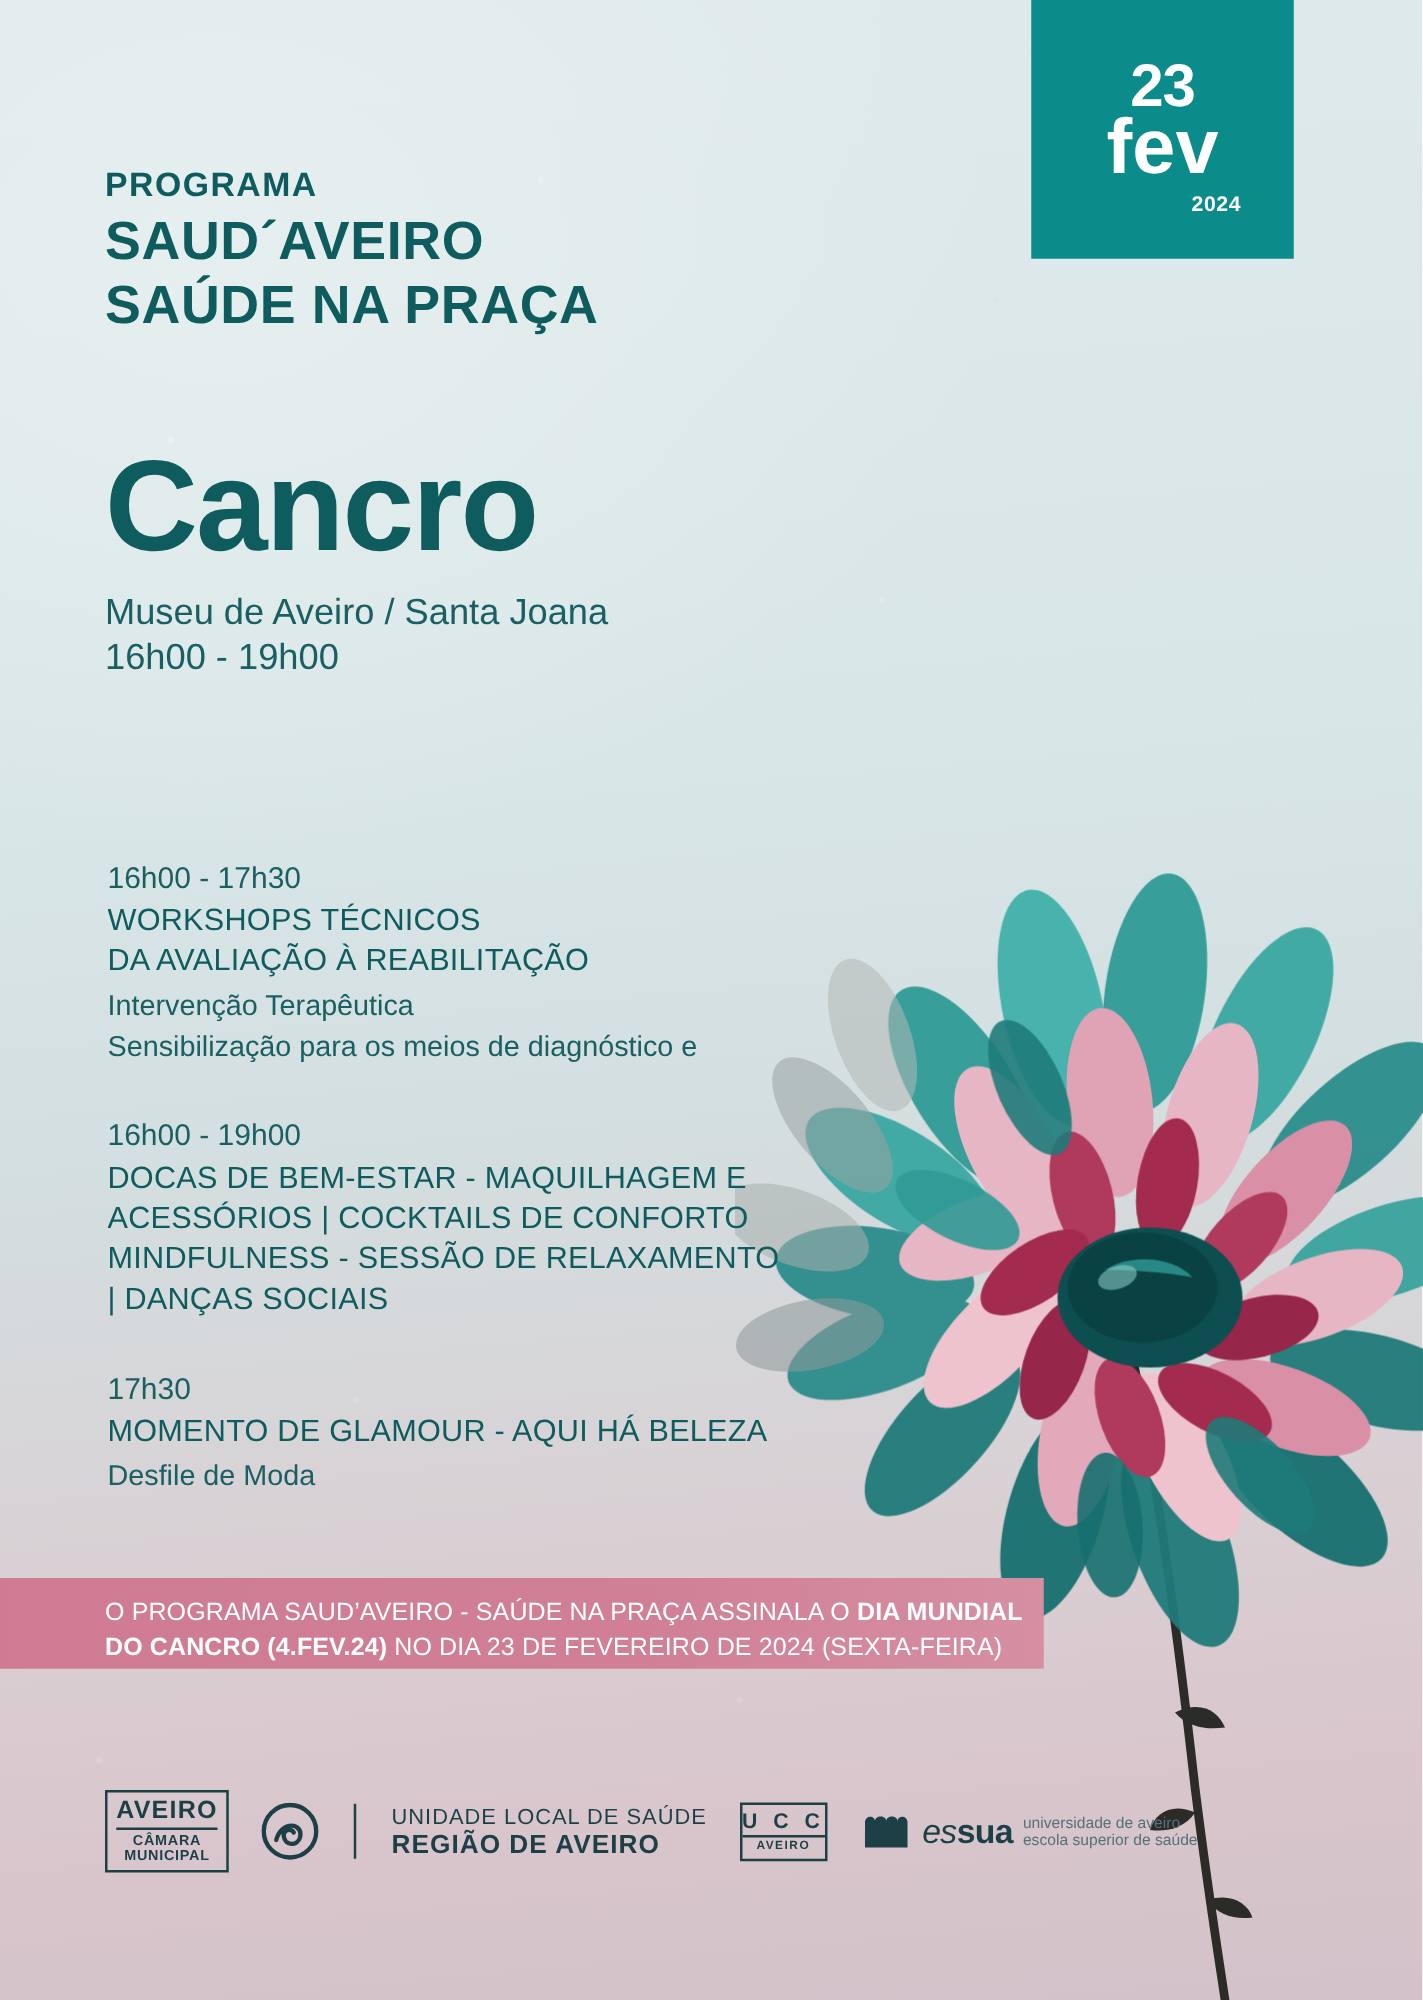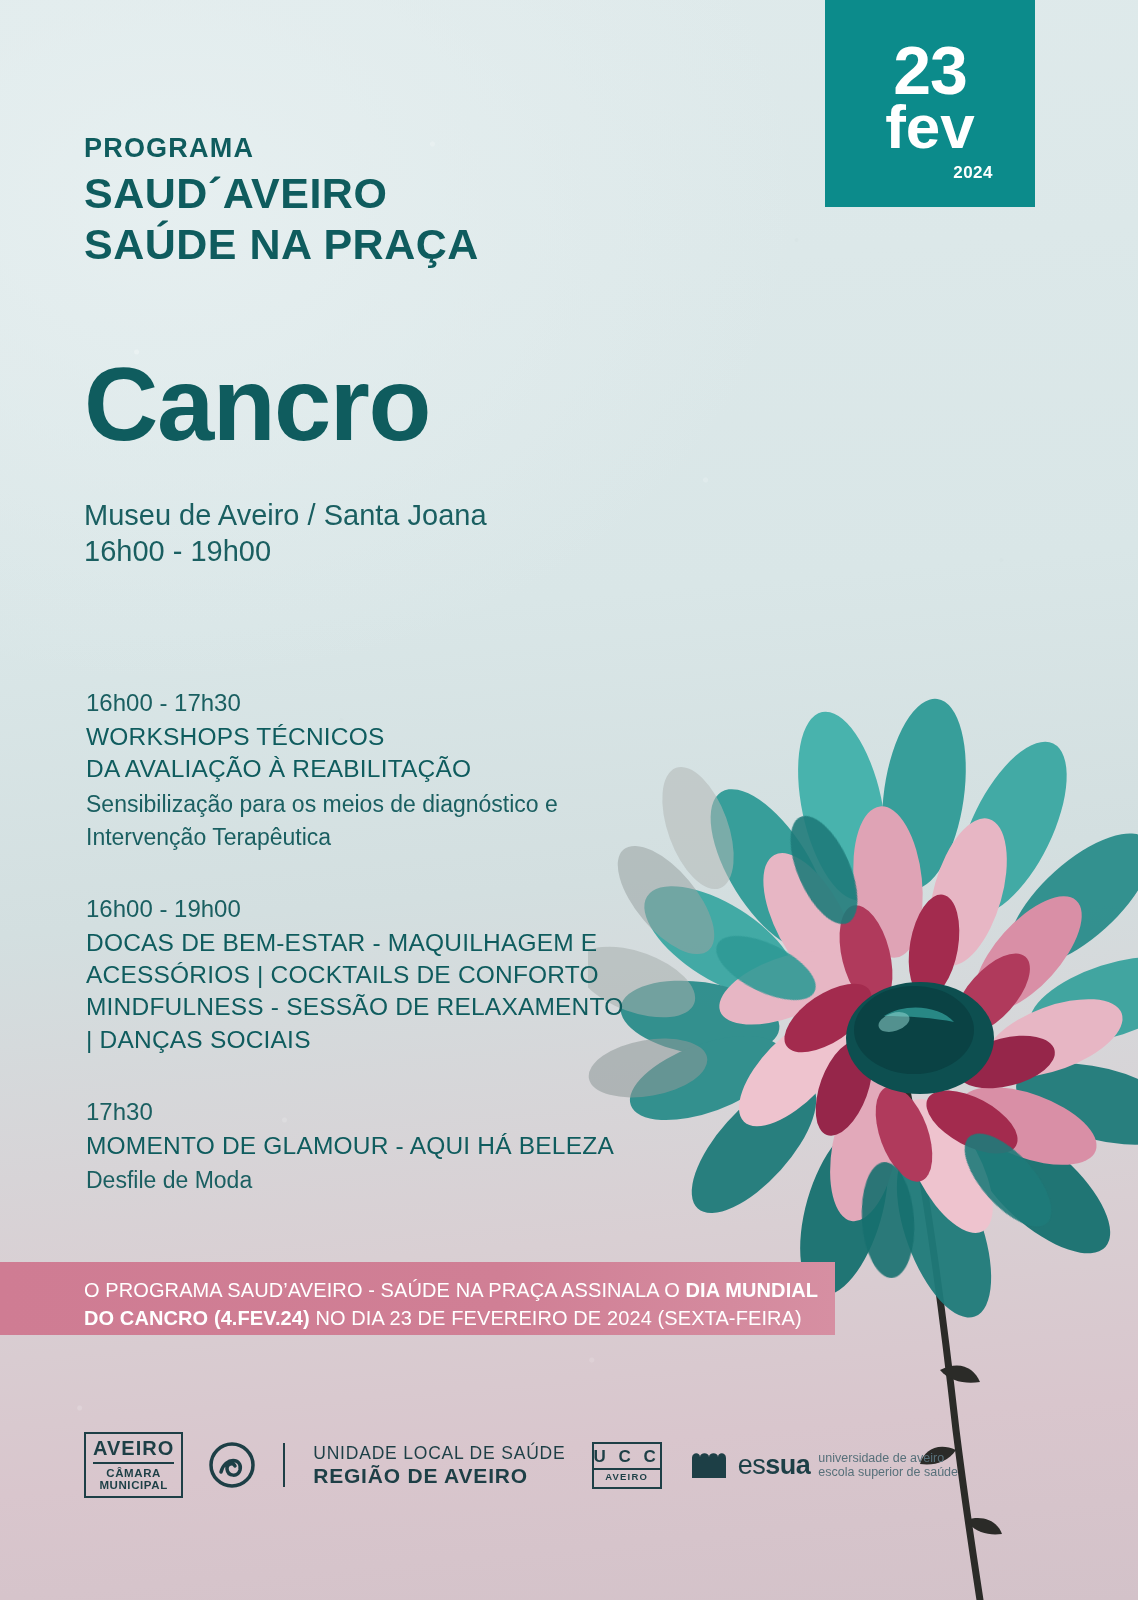--- a/index.html
+++ b/index.html
@@ -46,21 +46,21 @@
     width: 210px;
     height: 207px;
     background: #0c8b8b;
     color: #ffffff;
     display: flex;
     flex-direction: column;
     align-items: center;
     justify-content: center;
   }
   .date-badge .day {
-    font-size: 68px;
+    font-size: 48px;
     font-weight: 700;
     line-height: .95;
     letter-spacing: -1px;
     margin-top: 14px;
   }
   .date-badge .month {
     font-size: 62px;
     font-weight: 700;
     line-height: .95;
     letter-spacing: 0px;
@@ -112,21 +112,21 @@
     font-size: 103px;
     font-weight: 700;
     letter-spacing: -1.5px;
     color: #0f5c5e;
     line-height: 1.0;
     margin: 22px 0 0 0;
   }
   .venue {
     font-size: 29px;
     color: #1a5f61;
-    margin: 40px 0 0 0;
+    margin: 15px 0 0 0;
     line-height: 1.35;
     font-weight: 400;
   }
   .venue-time {
     font-size: 29px;
     color: #1a5f61;
     margin: 0;
     font-weight: 400;
   }
 
@@ -260,21 +260,21 @@
   .logo-essua {
     display: flex;
     align-items: center;
     gap: 8px;
     color: #1d3f46;
   }
   .essua-word {
     font-size: 27px;
     letter-spacing: -.5px;
   }
-  .essua-word .es { color: #1d3f46; }
+  .essua-word .es { color: #1d3f46; font-style: italic; }
   .essua-word .ua { color: #1d3f46; font-weight: 700; }
   .essua-sub .s1 {
     font-size: 12.5px;
     display: block;
     color: #57707a;
   }
   .essua-sub .s2 {
     font-size: 12.5px;
     display: block;
     color: #57707a;
@@ -383,22 +383,22 @@
     <div class="venue">Museu de Aveiro / Santa Joana</div>
     <div class="venue-time">16h00 - 19h00</div>
   </div>
 
   <div class="schedule">
 
     <div class="sched-item">
       <div class="sched-time">16h00 - 17h30</div>
       <div class="sched-title">WORKSHOPS TÉCNICOS</div>
       <div class="sched-title">DA AVALIAÇÃO À REABILITAÇÃO</div>
+      <div class="sched-desc">Intervenção Terapêutica</div>
       <div class="sched-desc">Sensibilização para os meios de diagnóstico e</div>
-      <div class="sched-desc">Intervenção Terapêutica</div>
     </div>
 
     <div class="sched-item">
       <div class="sched-time">16h00 - 19h00</div>
       <div class="sched-title">DOCAS DE BEM-ESTAR - MAQUILHAGEM E</div>
       <div class="sched-title">ACESSÓRIOS | COCKTAILS DE CONFORTO</div>
       <div class="sched-title">MINDFULNESS - SESSÃO DE RELAXAMENTO</div>
       <div class="sched-title">| DANÇAS SOCIAIS</div>
     </div>
 

